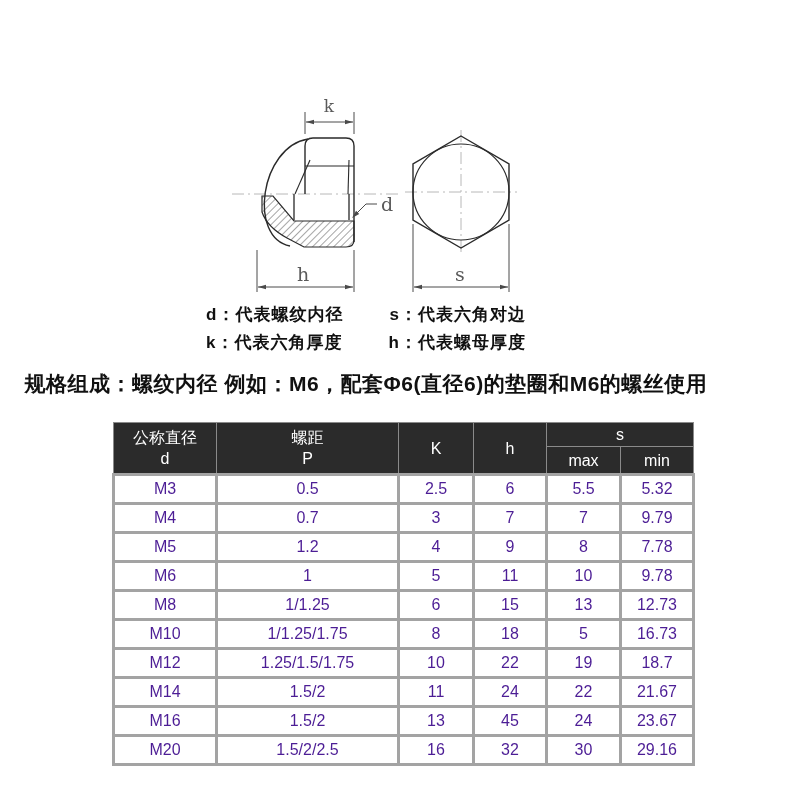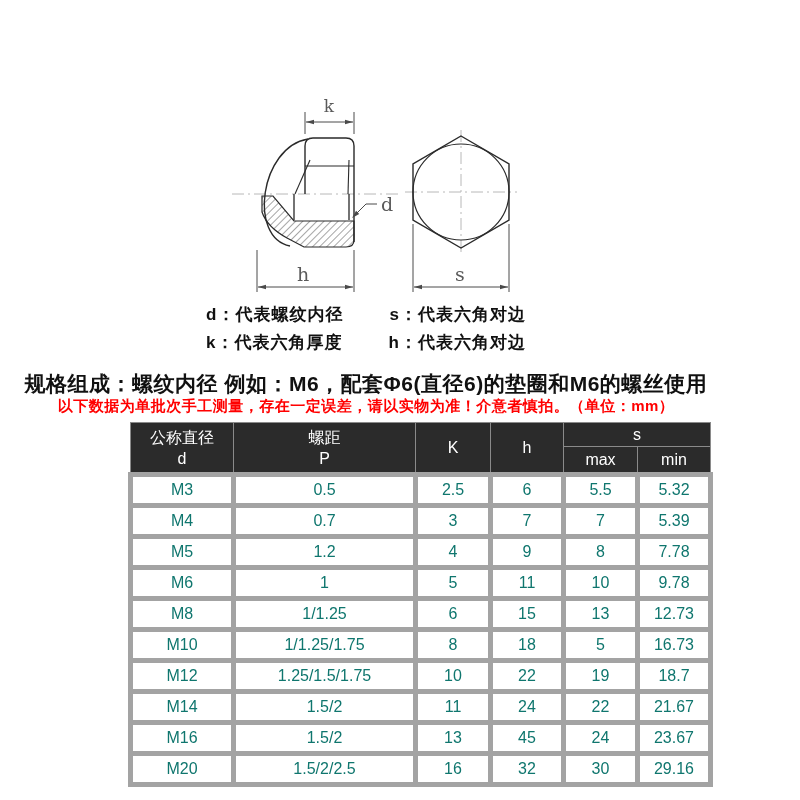--- a/index.html
+++ b/index.html
@@ -12,34 +12,34 @@
   .dim-label { font-family:"DejaVu Serif", serif; fill:#5a5a5a; }
   .centered-line {
     position:absolute; left:0; width:732px; text-align:center;
     color:#111111; font-weight:bold; white-space:nowrap;
   }
   .legend-line { top:0; font-size:17px; letter-spacing:1px; }
   .legend-gap { display:inline-block; width:46px; }
   .spec-note { font-size:21px; letter-spacing:0.5px; }
   .warning-note { color:#ff0000; font-size:15px; letter-spacing:0.5px; }
   table.spec-table {
-    position:absolute; left:128px; top:422px; width:580px; height:272px;
+    position:absolute; left:112px; top:422px; width:580px; height:272px;
     border-collapse:collapse; table-layout:fixed;
     border:1px solid #3a3a3a;
   }
   .spec-table thead th {
     background:#2b2b2b; color:#ffffff; font-weight:normal; font-size:16px;
     border:1px solid #8a8a8a; text-align:center; vertical-align:middle; padding:0;
     line-height:21px;
   }
   .spec-table thead tr.h-row1 th { height:24px; }
   .spec-table thead tr.h-row2 th { height:28px; }
   .spec-table tbody td {
-    background:#ffffff; color:#0f766e; font-size:16px; text-align:center;
-    border:5px solid #a3a3a3; height:21px; padding:4px; vertical-align:middle;
+    background:#ffffff; color:#4c1d95; font-size:16px; text-align:center;
+    border:3px solid #a3a3a3; height:21px; padding:4px; vertical-align:middle;
   }
 </style>
 </head>
 <body>
 
 <div class="page">
 
   <svg class="diagram-svg" viewBox="225 88 305 212">
     <defs>
       <pattern id="hatch" patternUnits="userSpaceOnUse" width="5" height="5" patternTransform="rotate(45)">
@@ -100,26 +100,25 @@
       <path d="M414,287 L422,284.8 L422,289.2 Z" fill="#4a4a4a" stroke="none"></path>
       <path d="M508,287 L500,284.8 L500,289.2 Z" fill="#4a4a4a" stroke="none"></path>
     </g>
     <text x="460" y="281" text-anchor="middle" font-size="19" class="dim-label">s</text>
   </svg>
 
   <div class="centered-line legend-line" style="top:303px;">
     <span>d：代表螺纹内径</span><span class="legend-gap"></span><span>s：代表六角对边</span>
   </div>
   <div class="centered-line legend-line" style="top:331px;">
-    <span>k：代表六角厚度</span><span class="legend-gap"></span><span>h：代表六角对边</span>
+    <span>k：代表六角厚度</span><span class="legend-gap"></span><span>h：代表螺母厚度</span>
   </div>
 
   <div class="centered-line spec-note" style="top:370px;">规格组成：螺纹内径 例如：M6，配套Φ6(直径6)的垫圈和M6的螺丝使用</div>
 
-  <div class="centered-line warning-note" style="top:397px;">以下数据为单批次手工测量，存在一定误差，请以实物为准！介意者慎拍。（单位：mm）</div>
 
   <table class="spec-table">
     <colgroup>
       <col style="width:103px">
         <col style="width:182px">
         <col style="width:75px">
         <col style="width:73px">
         <col style="width:74px">
         <col style="width:73px">
     </colgroup>
@@ -150,21 +149,21 @@
           <td>6</td>
           <td>5.5</td>
           <td>5.32</td>
         </tr>
         <tr>
           <td>M4</td>
           <td>0.7</td>
           <td>3</td>
           <td>7</td>
           <td>7</td>
-          <td>5.39</td>
+          <td>9.79</td>
         </tr>
         <tr>
           <td>M5</td>
           <td>1.2</td>
           <td>4</td>
           <td>9</td>
           <td>8</td>
           <td>7.78</td>
         </tr>
         <tr>

